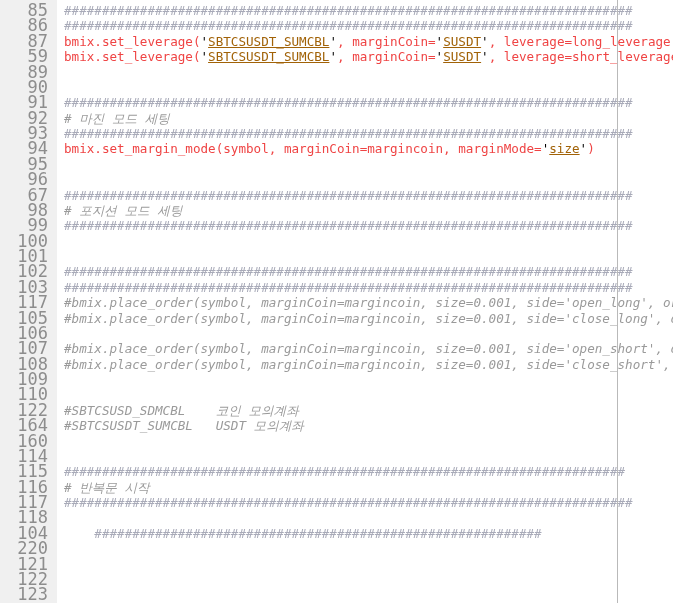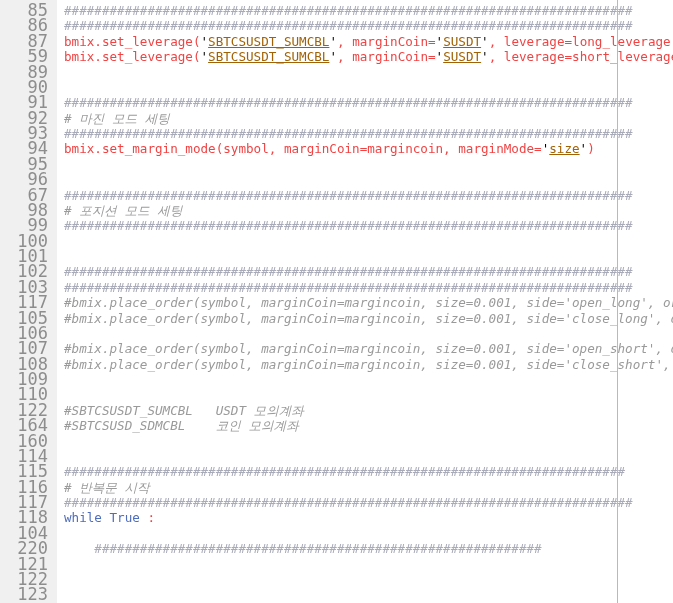--- a/index.html
+++ b/index.html
@@ -159,27 +159,26 @@
       <div class="cline">&nbsp;</div>
       <div class="cline"><span class="tok-hash">###########################################################################</span></div>
       <div class="cline"><span class="tok-hash">###########################################################################</span></div>
       <div class="cline"><span class="tok-comment">#bmix.place_order(symbol, marginCoin=margincoin, size=0.001, side='open_long', orderTyp</span></div>
       <div class="cline"><span class="tok-comment">#bmix.place_order(symbol, marginCoin=margincoin, size=0.001, side='close_long', orderTy</span></div>
       <div class="cline">&nbsp;</div>
       <div class="cline"><span class="tok-comment">#bmix.place_order(symbol, marginCoin=margincoin, size=0.001, side='open_short', orderTy</span></div>
       <div class="cline"><span class="tok-comment">#bmix.place_order(symbol, marginCoin=margincoin, size=0.001, side='close_short', orderT</span></div>
       <div class="cline">&nbsp;</div>
       <div class="cline">&nbsp;</div>
+      <div class="cline"><span class="tok-comment">#SBTCSUSD_SDMCBL    코인 모의계좌</span></div>
       <div class="cline"><span class="tok-comment">#SBTCSUSDT_SUMCBL   USDT 모의계좌</span></div>
-      <div class="cline"><span class="tok-comment">#SBTCSUSD_SDMCBL    코인 모의계좌</span></div>
       <div class="cline">&nbsp;</div>
       <div class="cline">&nbsp;</div>
       <div class="cline"><span class="tok-hash">##########################################################################</span></div>
       <div class="cline"><span class="tok-comment"># 반복문 시작</span></div>
       <div class="cline"><span class="tok-hash">###########################################################################</span></div>
-      <div class="cline"><span class="tok-kw">while</span><span class="tok-plain"> </span><span class="tok-kw">True</span><span class="tok-plain"> :</span></div>
       <div class="cline">&nbsp;</div>
       <div class="cline"><span class="tok-hash">    ###########################################################</span></div>
     </div>
 
   <div id="ruler"></div>
 
 </div>
 
 </body></html>

